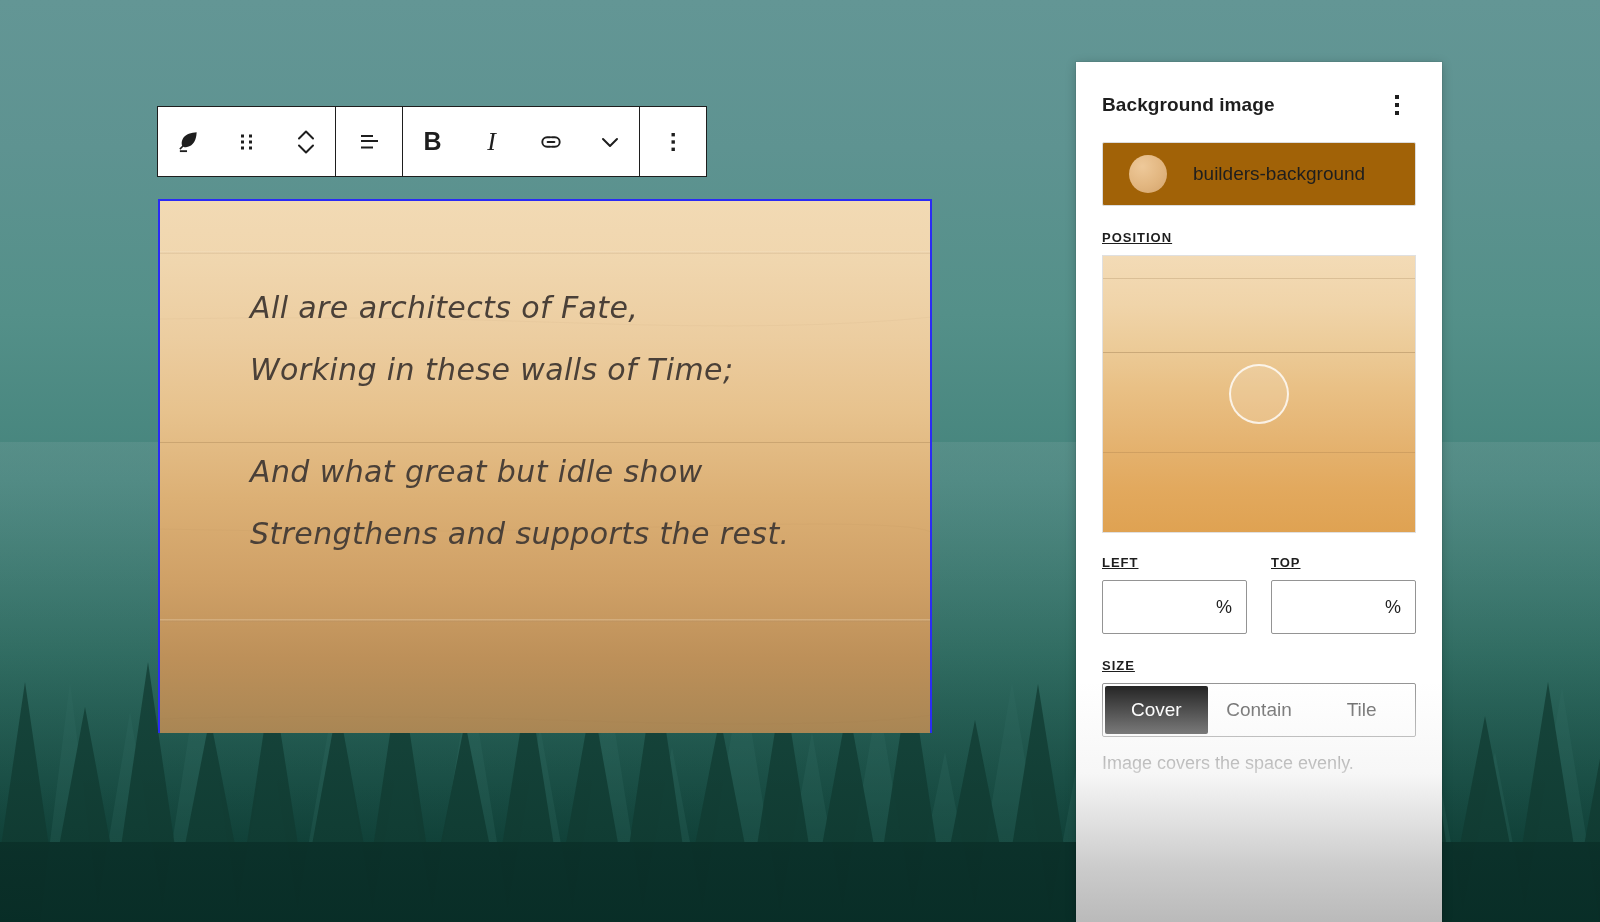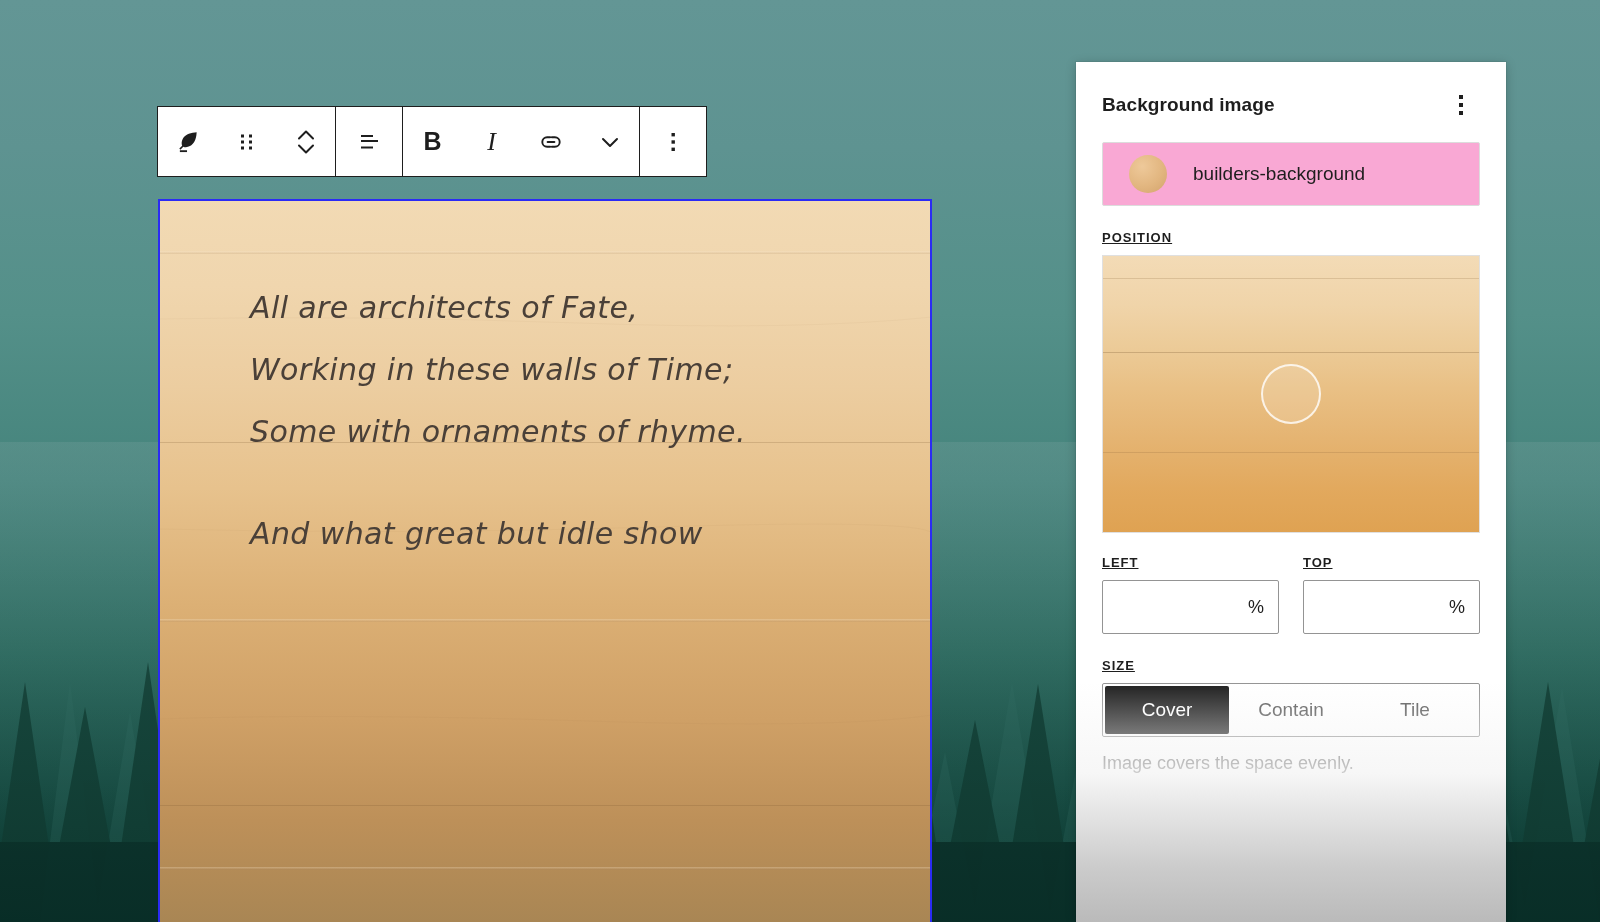--- a/index.html
+++ b/index.html
@@ -48,21 +48,21 @@
     background: linear-gradient(to bottom, rgba(120,160,158,.30) 0%, rgba(90,140,135,.10) 45%, rgba(5,40,34,.28) 100%);
     pointer-events: none;
   }
 
   
   #block-wrap {
     position: absolute;
     left: 158px;
     top: 199px;
     width: 774px;
-    height: 723px;
+    height: 534px;
   }
   #block-selection {
     position: absolute;
     inset: 0;
     border: 2px solid #2b2bf4;
     border-bottom: none;
     z-index: 3;
     pointer-events: none;
   }
   #paper {
@@ -152,21 +152,21 @@
     color: #1e1e1e;
   }
   .bi-letter.bold { font-weight: 700; font-family: "Liberation Sans", sans-serif; font-size: 25px; }
   .bi-letter.italic { font-style: italic; font-size: 26px; font-family: "Liberation Serif", serif; }
 
   
   #panel {
     position: absolute;
     left: 1076px;
     top: 62px;
-    width: 430px;
+    width: 366px;
     height: 860px;
     background: #ffffff;
     box-shadow: 0 2px 10px rgba(0,0,0,.22), 0 0 0 1px rgba(0,0,0,.05);
     z-index: 8;
     overflow: hidden;
   }
   #panel-fade {
     position: absolute;
     left: 0; right: 0;
     top: 620px;
@@ -205,21 +205,21 @@
   }
 
   .media-row {
     display: flex;
     align-items: center;
     gap: 26px;
     height: 64px;
     padding: 0 26px;
     border: 1px solid #dcdcdc;
     border-radius: 2px;
-    background: #f9a8d4;
+    background: #a16207;
     cursor: pointer;
   }
   .media-thumb {
     width: 38px; height: 38px;
     border-radius: 50%;
     background: radial-gradient(circle at 35% 30%, #eec99a 0%, #e2b680 55%, #d3a36c 100%);
     flex: none;
   }
   .media-name {
     font-size: 19px;
@@ -495,24 +495,24 @@
         <path d="M0 120 Q200 116 420 124 T774 118"></path>
         <path d="M0 330 Q240 336 500 328 T774 334"></path>
         <path d="M0 520 Q180 514 430 522 T774 516"></path>
       </g>
     </svg>
   </div>
   <div id="poem">
     <div class="stanza">
       <div class="line">All are architects of Fate,</div>
       <div class="line">Working in these walls of Time;</div>
-      <div class="line">Some with ornaments of rhyme.</div>
     </div>
     <div class="stanza">
       <div class="line">And what great but idle show</div>
+      <div class="line">Strengthens and supports the rest.</div>
     </div>
   </div>
   <div id="block-selection"></div>
 </div>
 
 <div id="panel">
   <div id="panel-inner">
 
     <div class="panel-header">
       <span class="panel-title">Background image</span>

